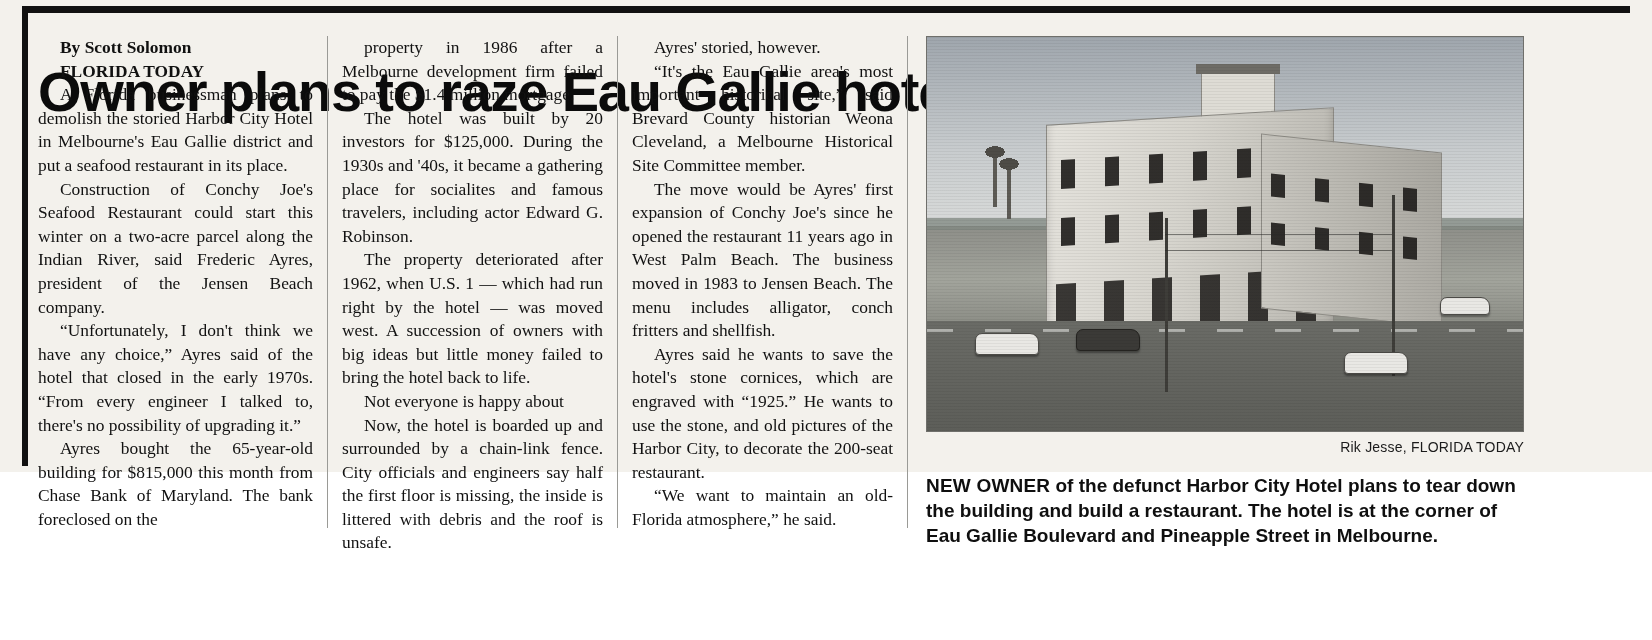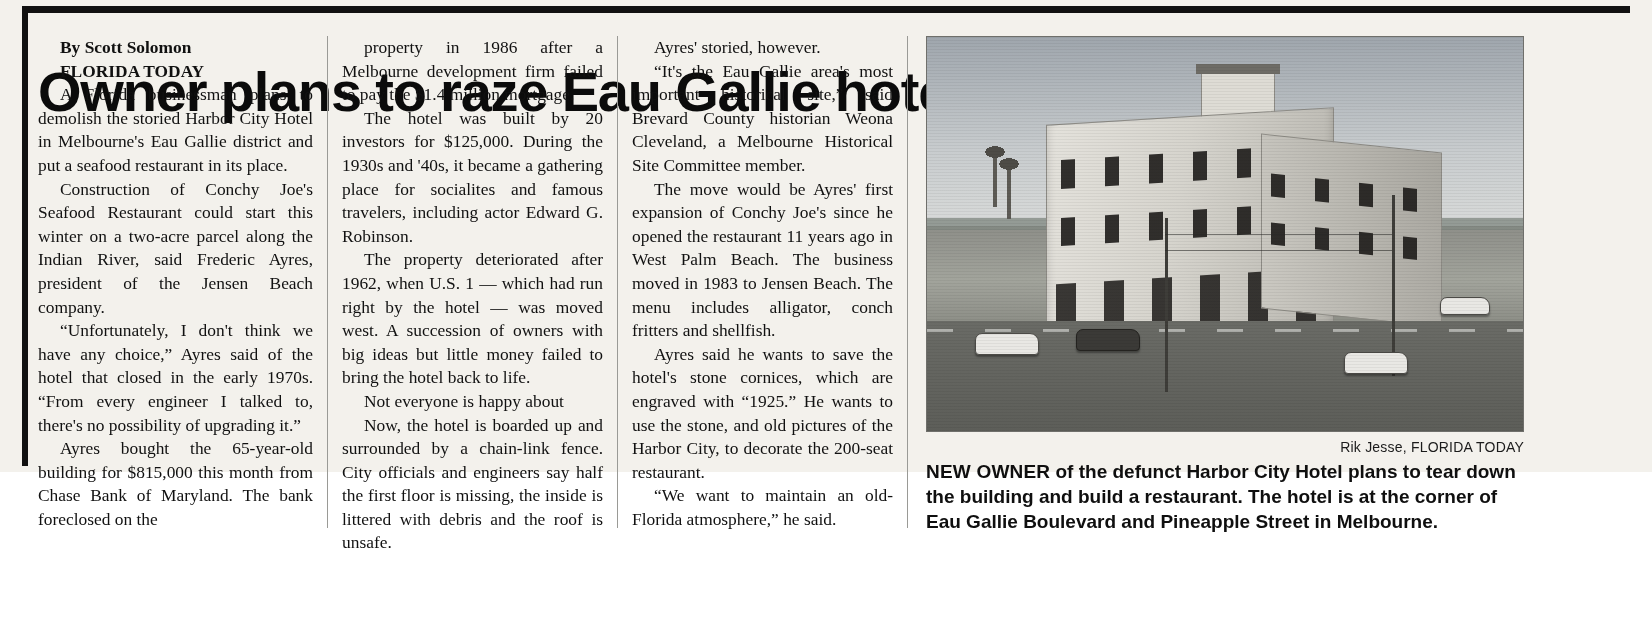--- a/index.html
+++ b/index.html
@@ -229,21 +229,21 @@
     margin-top: 7px;
     width: 598px;
     text-align: right;
     font-family: "Liberation Sans", sans-serif;
     font-size: 14px;
     font-weight: normal;
     letter-spacing: .2px;
     color: #1b1b1b;
   }
   .caption {
-    margin-top: 4px;
+    margin-top: 18px;
     width: 598px;
     font-family: "Liberation Sans", sans-serif;
     font-size: 19px;
     line-height: 25px;
     font-weight: bold;
     color: #0f0f0f;
   }
   .caption .lead {
     font-weight: bold;
     letter-spacing: .2px;

